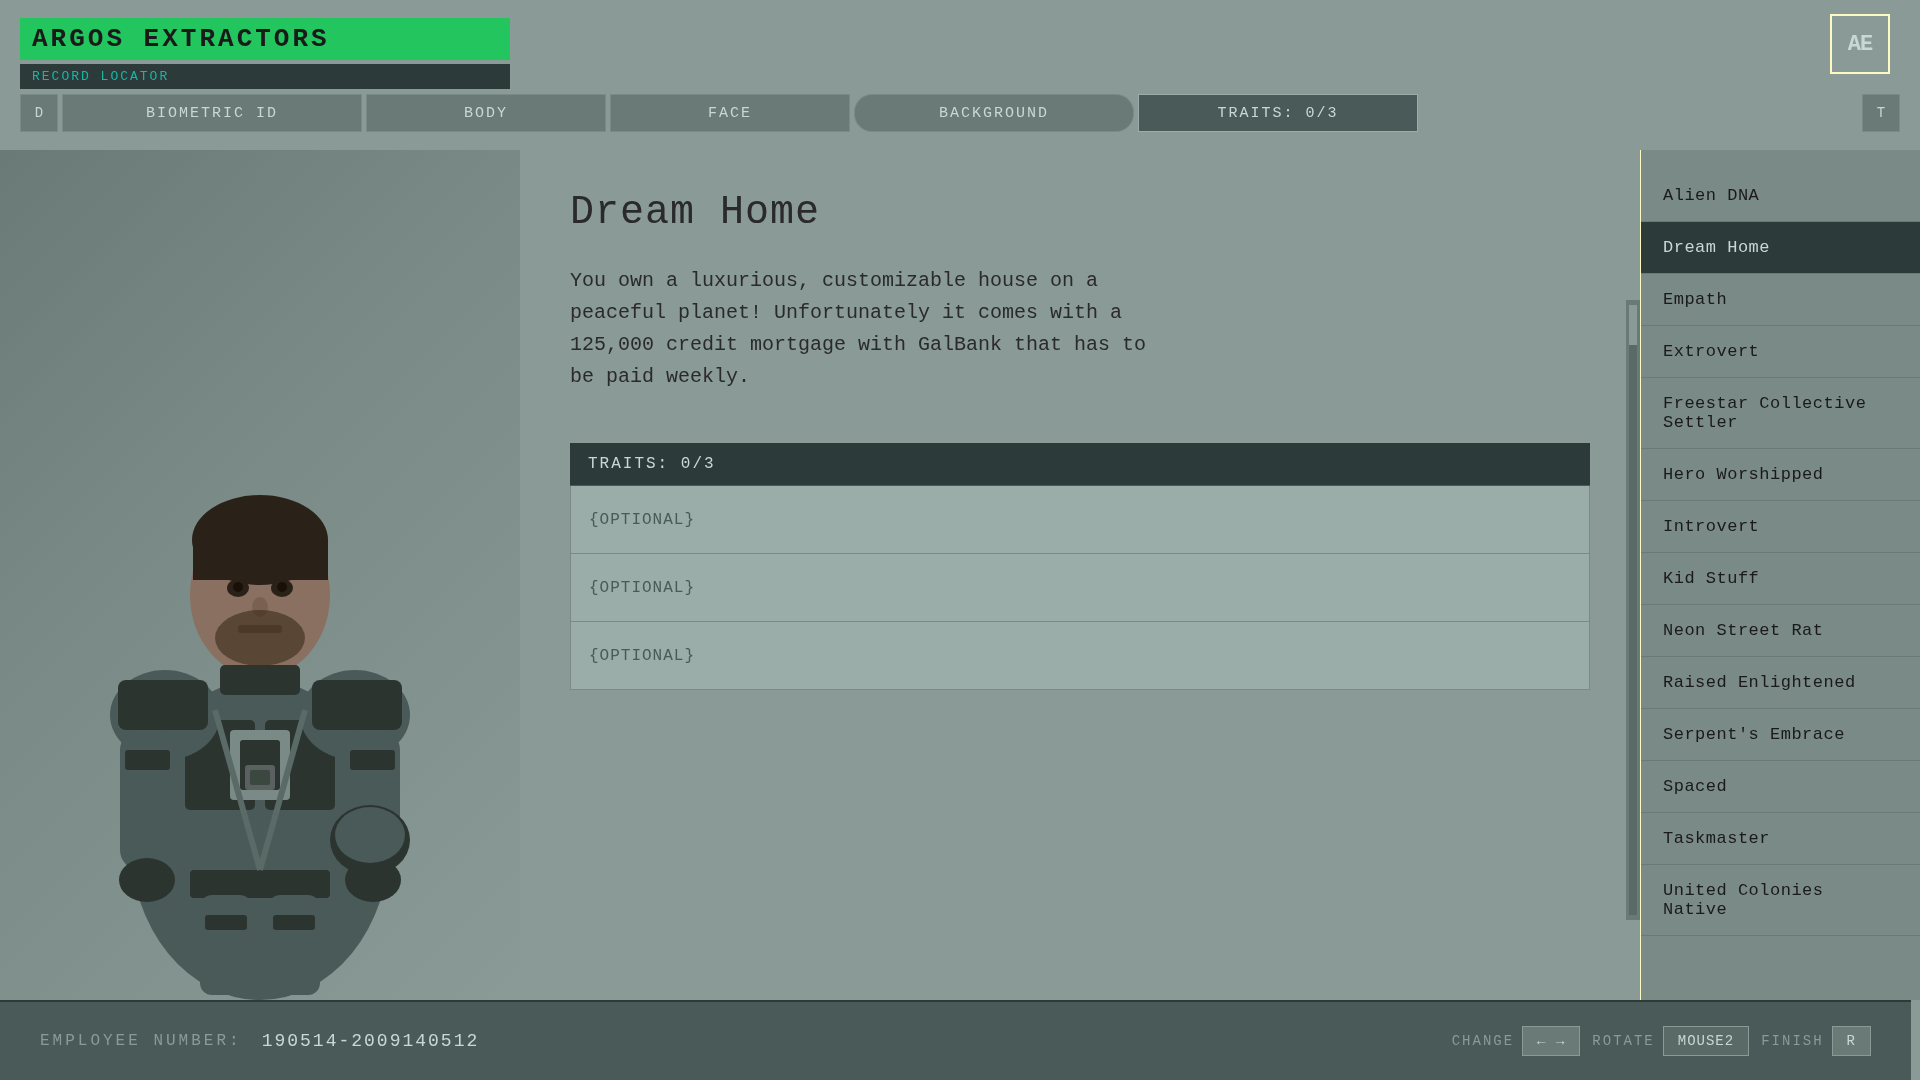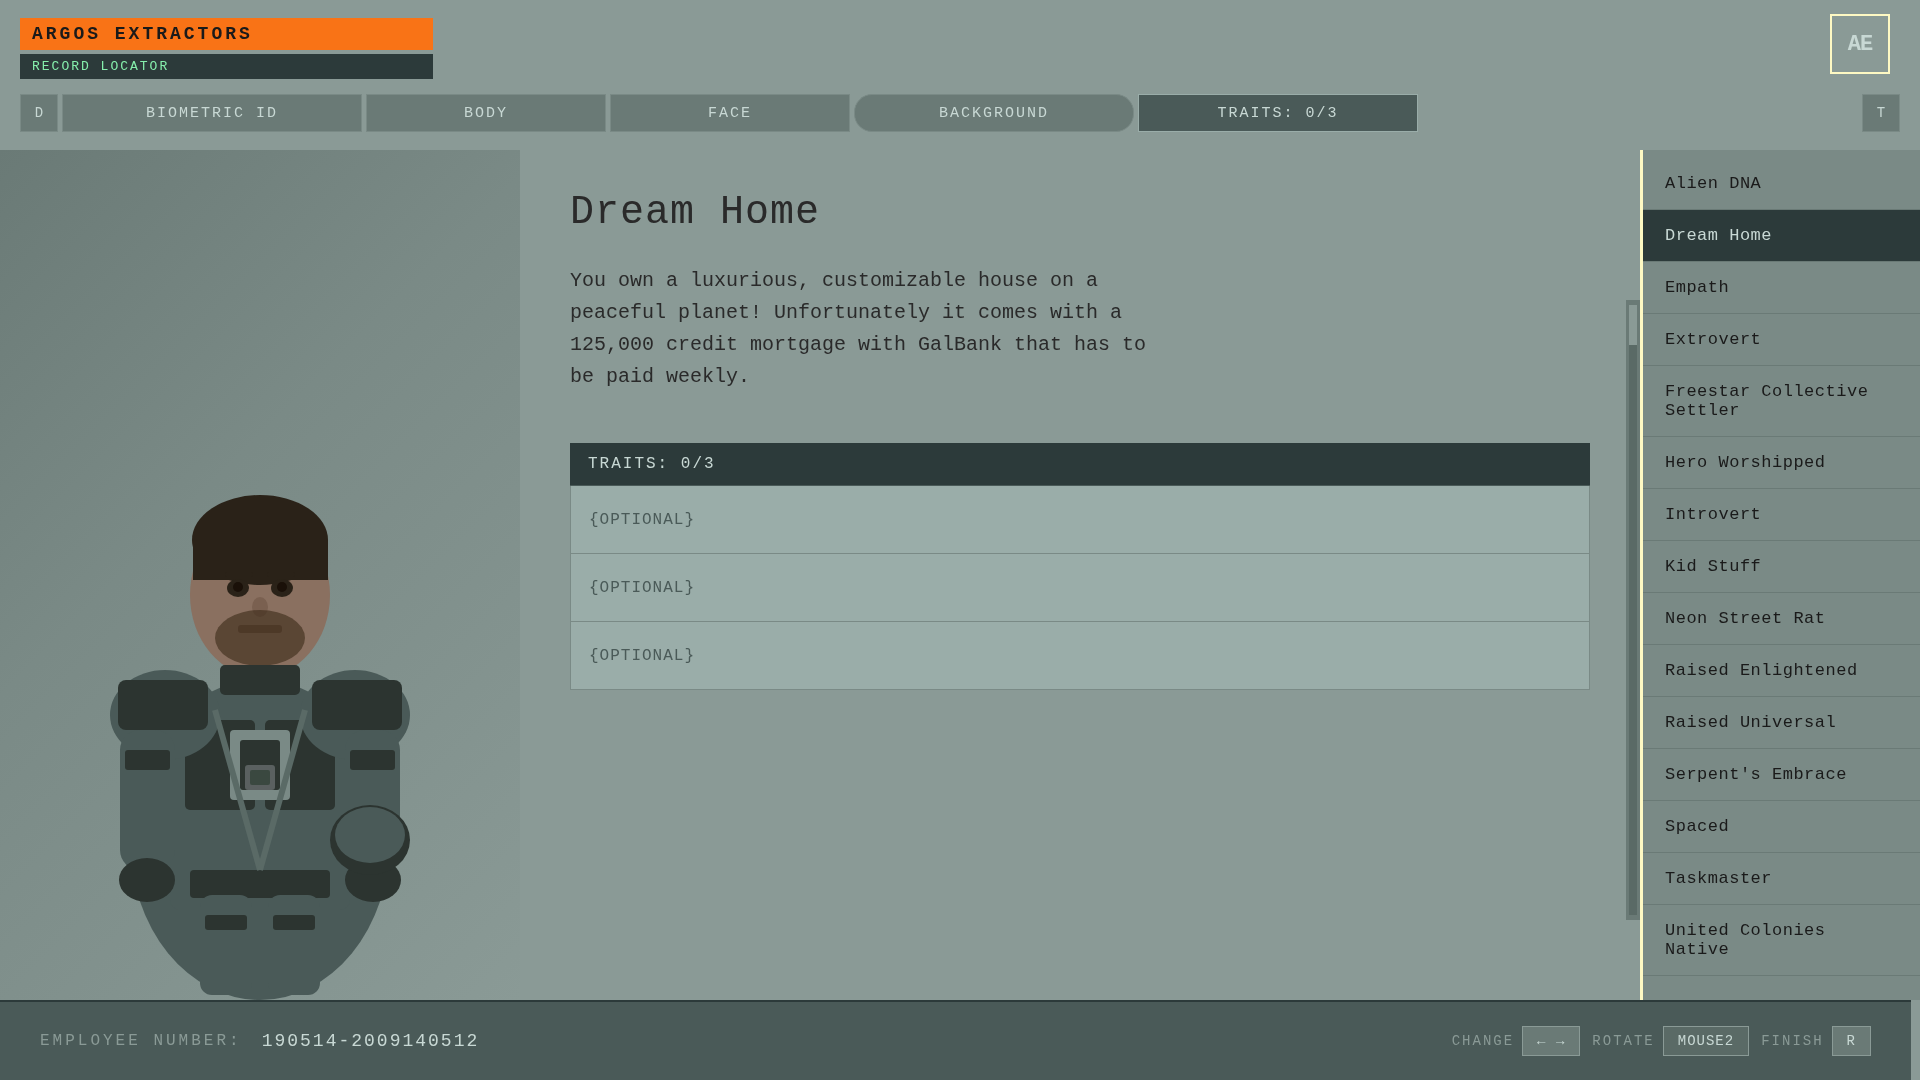--- a/index.html
+++ b/index.html
@@ -26,32 +26,32 @@
       padding: 18px 20px 0 20px;
     }
 
     #title-block {
       display: flex;
       flex-direction: column;
       gap: 4px;
     }
 
     #app-title {
-      background: #f97316;
+      background: #22c55e;
       color: #1a1a1a;
-      font-size: 18px;
+      font-size: 26px;
       font-weight: bold;
       letter-spacing: 3px;
       padding: 6px 180px 6px 12px;
       display: inline-block;
     }
 
     #record-locator {
       background: #2c3a3a;
-      color: #86efac;
+      color: #14b8a6;
       font-size: 13px;
       letter-spacing: 2px;
       padding: 5px 180px 5px 12px;
       display: inline-block;
     }
 
     #logo {
       position: absolute;
       top: 14px;
       right: 30px;
@@ -204,24 +204,24 @@
       letter-spacing: 1px;
       height: 68px;
       display: flex;
       align-items: center;
     }
 
     
     #right-sidebar {
       width: 280px;
       background: #7a8a86;
-      border-left: 3px solid #fef9c3;
+      border-left: 1px solid #fef9c3;
       overflow-y: auto;
       flex-shrink: 0;
-      padding: 8px 0;
+      padding: 20px 0;
     }
 
     .trait-item {
       padding: 16px 22px;
       color: #1a1a1a;
       font-size: 17px;
       cursor: pointer;
       border-bottom: 1px solid #6a7a76;
       letter-spacing: 0.5px;
     }
@@ -460,21 +460,20 @@
   <div class="trait-item">Alien DNA</div>
       <div class="trait-item selected">Dream Home</div>
       <div class="trait-item">Empath</div>
       <div class="trait-item">Extrovert</div>
       <div class="trait-item">Freestar Collective Settler</div>
       <div class="trait-item">Hero Worshipped</div>
       <div class="trait-item">Introvert</div>
       <div class="trait-item">Kid Stuff</div>
       <div class="trait-item">Neon Street Rat</div>
       <div class="trait-item">Raised Enlightened</div>
-      <div class="trait-item">Raised Universal</div>
       <div class="trait-item">Serpent's Embrace</div>
       <div class="trait-item">Spaced</div>
       <div class="trait-item">Taskmaster</div>
       <div class="trait-item">United Colonies Native</div>
     </div>
 
 </div>
 
 <div id="bottom-bar">
   <span id="employee-label">EMPLOYEE NUMBER:</span>

